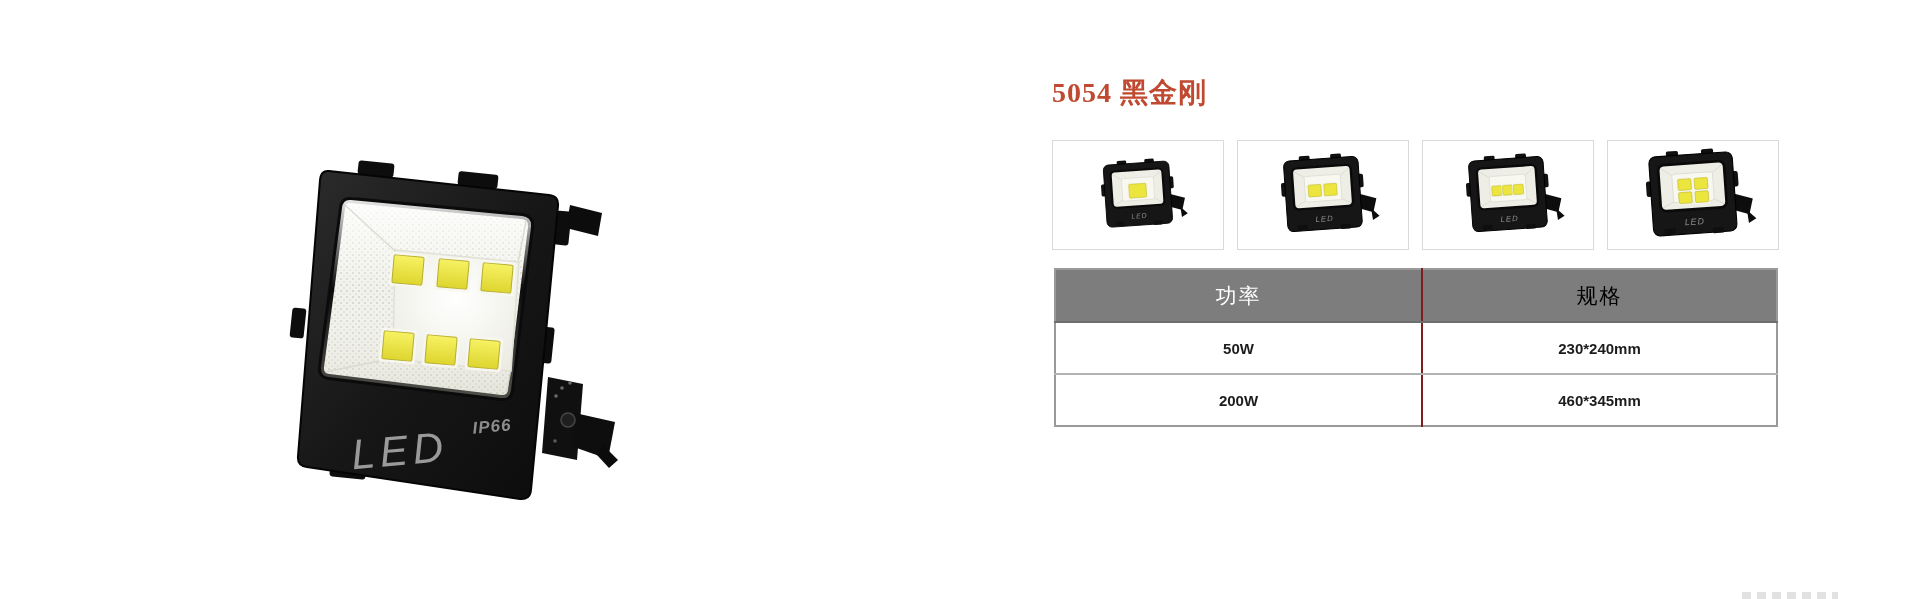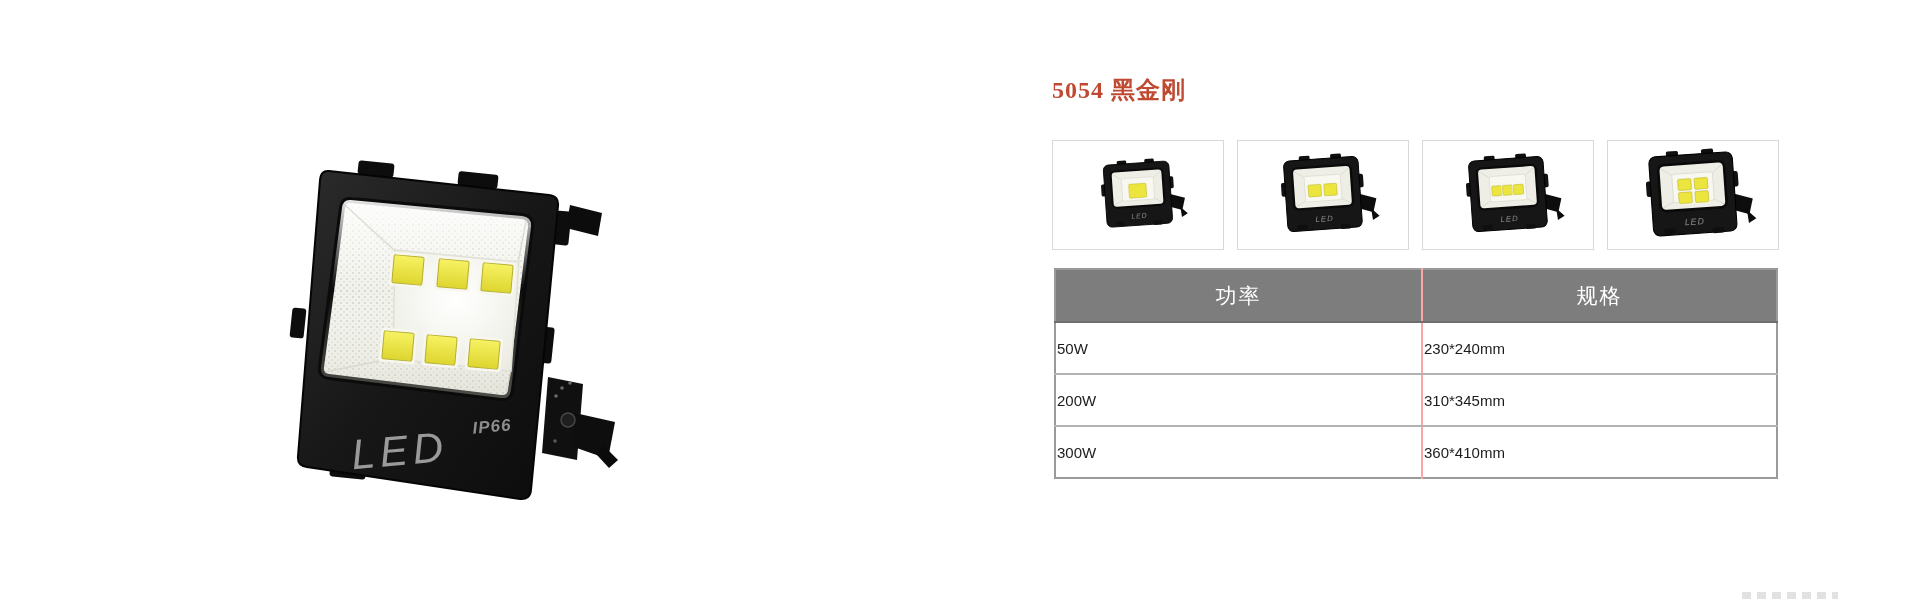--- a/index.html
+++ b/index.html
@@ -6,36 +6,36 @@
   .canvas{position:relative;width:1920px;height:599px;background:#ffffff;overflow:hidden;
           font-family:"Liberation Sans", sans-serif;}
 
   
   .hero{position:absolute;left:225px;top:115px;width:450px;height:420px;}
   .hero svg{width:100%;height:100%;display:block;}
 
   
   .section-title{position:absolute;left:1052px;top:74px;margin:0;
                  font-family:"Liberation Serif", serif;font-weight:bold;
-                 font-size:24px;letter-spacing:1px;color:#c04a31;}
+                 font-size:28px;letter-spacing:1px;color:#c04a31;}
 
   .thumb{position:absolute;top:140px;width:172px;height:110px;background:#fff;
          border:1px solid #d9d9d9;box-sizing:border-box;cursor:pointer;}
   .thumb svg{width:100%;height:100%;display:block;}
   .thumb-1{left:1052px}.thumb-2{left:1237px}.thumb-3{left:1422px}.thumb-4{left:1607px}
 
   
   .spec-table{position:absolute;left:1054px;top:268px;width:724px;
               border-collapse:collapse;table-layout:fixed;background:#fff;
               border:2px solid #9a9a9a;}
   .spec-table th{height:49px;background:#7d7d7d;color:#fff;font-weight:normal;
                  font-size:21px;letter-spacing:2px;border-bottom:2px solid #6e6e6e;}
-  .spec-table th:first-child, .spec-table td:first-child{border-right:2px solid #fca5a5;width:363px;}
-  .spec-table td{height:48px;vertical-align:middle;
-                 font-size:15px;color:#1c1c1c;border-bottom:2px solid #b2b2b2;}
+  .spec-table th:first-child, .spec-table td:first-child{border-right:2px solid #7f1d1d;width:363px;}
+  .spec-table td{height:48px;text-align:center;vertical-align:middle;
+                 font-size:15px;color:#1c1c1c;border-bottom:2px solid #b2b2b2;font-weight:bold;}
   .spec-table tr:last-child td{border-bottom:none;}
 
   
   .footer-artifact{position:absolute;left:1742px;top:592px;width:96px;height:7px;opacity:.5;
       background:repeating-linear-gradient(90deg,#c4c4c4 0 9px,transparent 9px 15px);}
 </style>
 </head>
 <body>
 
 <div class="canvas">
@@ -243,33 +243,29 @@
       <rect x="102" y="86" width="10" height="5" rx="1" fill="#0f0f0f"></rect>
       <text x="86" y="82" text-anchor="middle" font-size="8" font-style="italic" fill="#8d8d8d" letter-spacing="1" font-family="Liberation Sans, sans-serif">LED</text>
     </g>
       </svg>
     </div>
 
   <table class="spec-table">
     <thead>
       <tr>
         <th style="background: rgb(125, 125, 125); color: rgb(255, 255, 255);">功率</th>
-        <th style="background: rgb(125, 125, 125); color: #ffffff;">规格</th>
+        <th style="background: rgb(125, 125, 125); color: #000000;">规格</th>
       </tr>
     </thead>
     <tbody>
         <tr>
           <td>50W</td>
           <td>230*240mm</td>
         </tr>
         <tr>
           <td>200W</td>
-          <td>310*345mm</td>
-        </tr>
-        <tr>
-          <td>300W</td>
-          <td>360*410mm</td>
+          <td>460*345mm</td>
         </tr>
       </tbody>
   </table>
 
   <div class="footer-artifact"></div>
 </div>
 
 </body></html>

